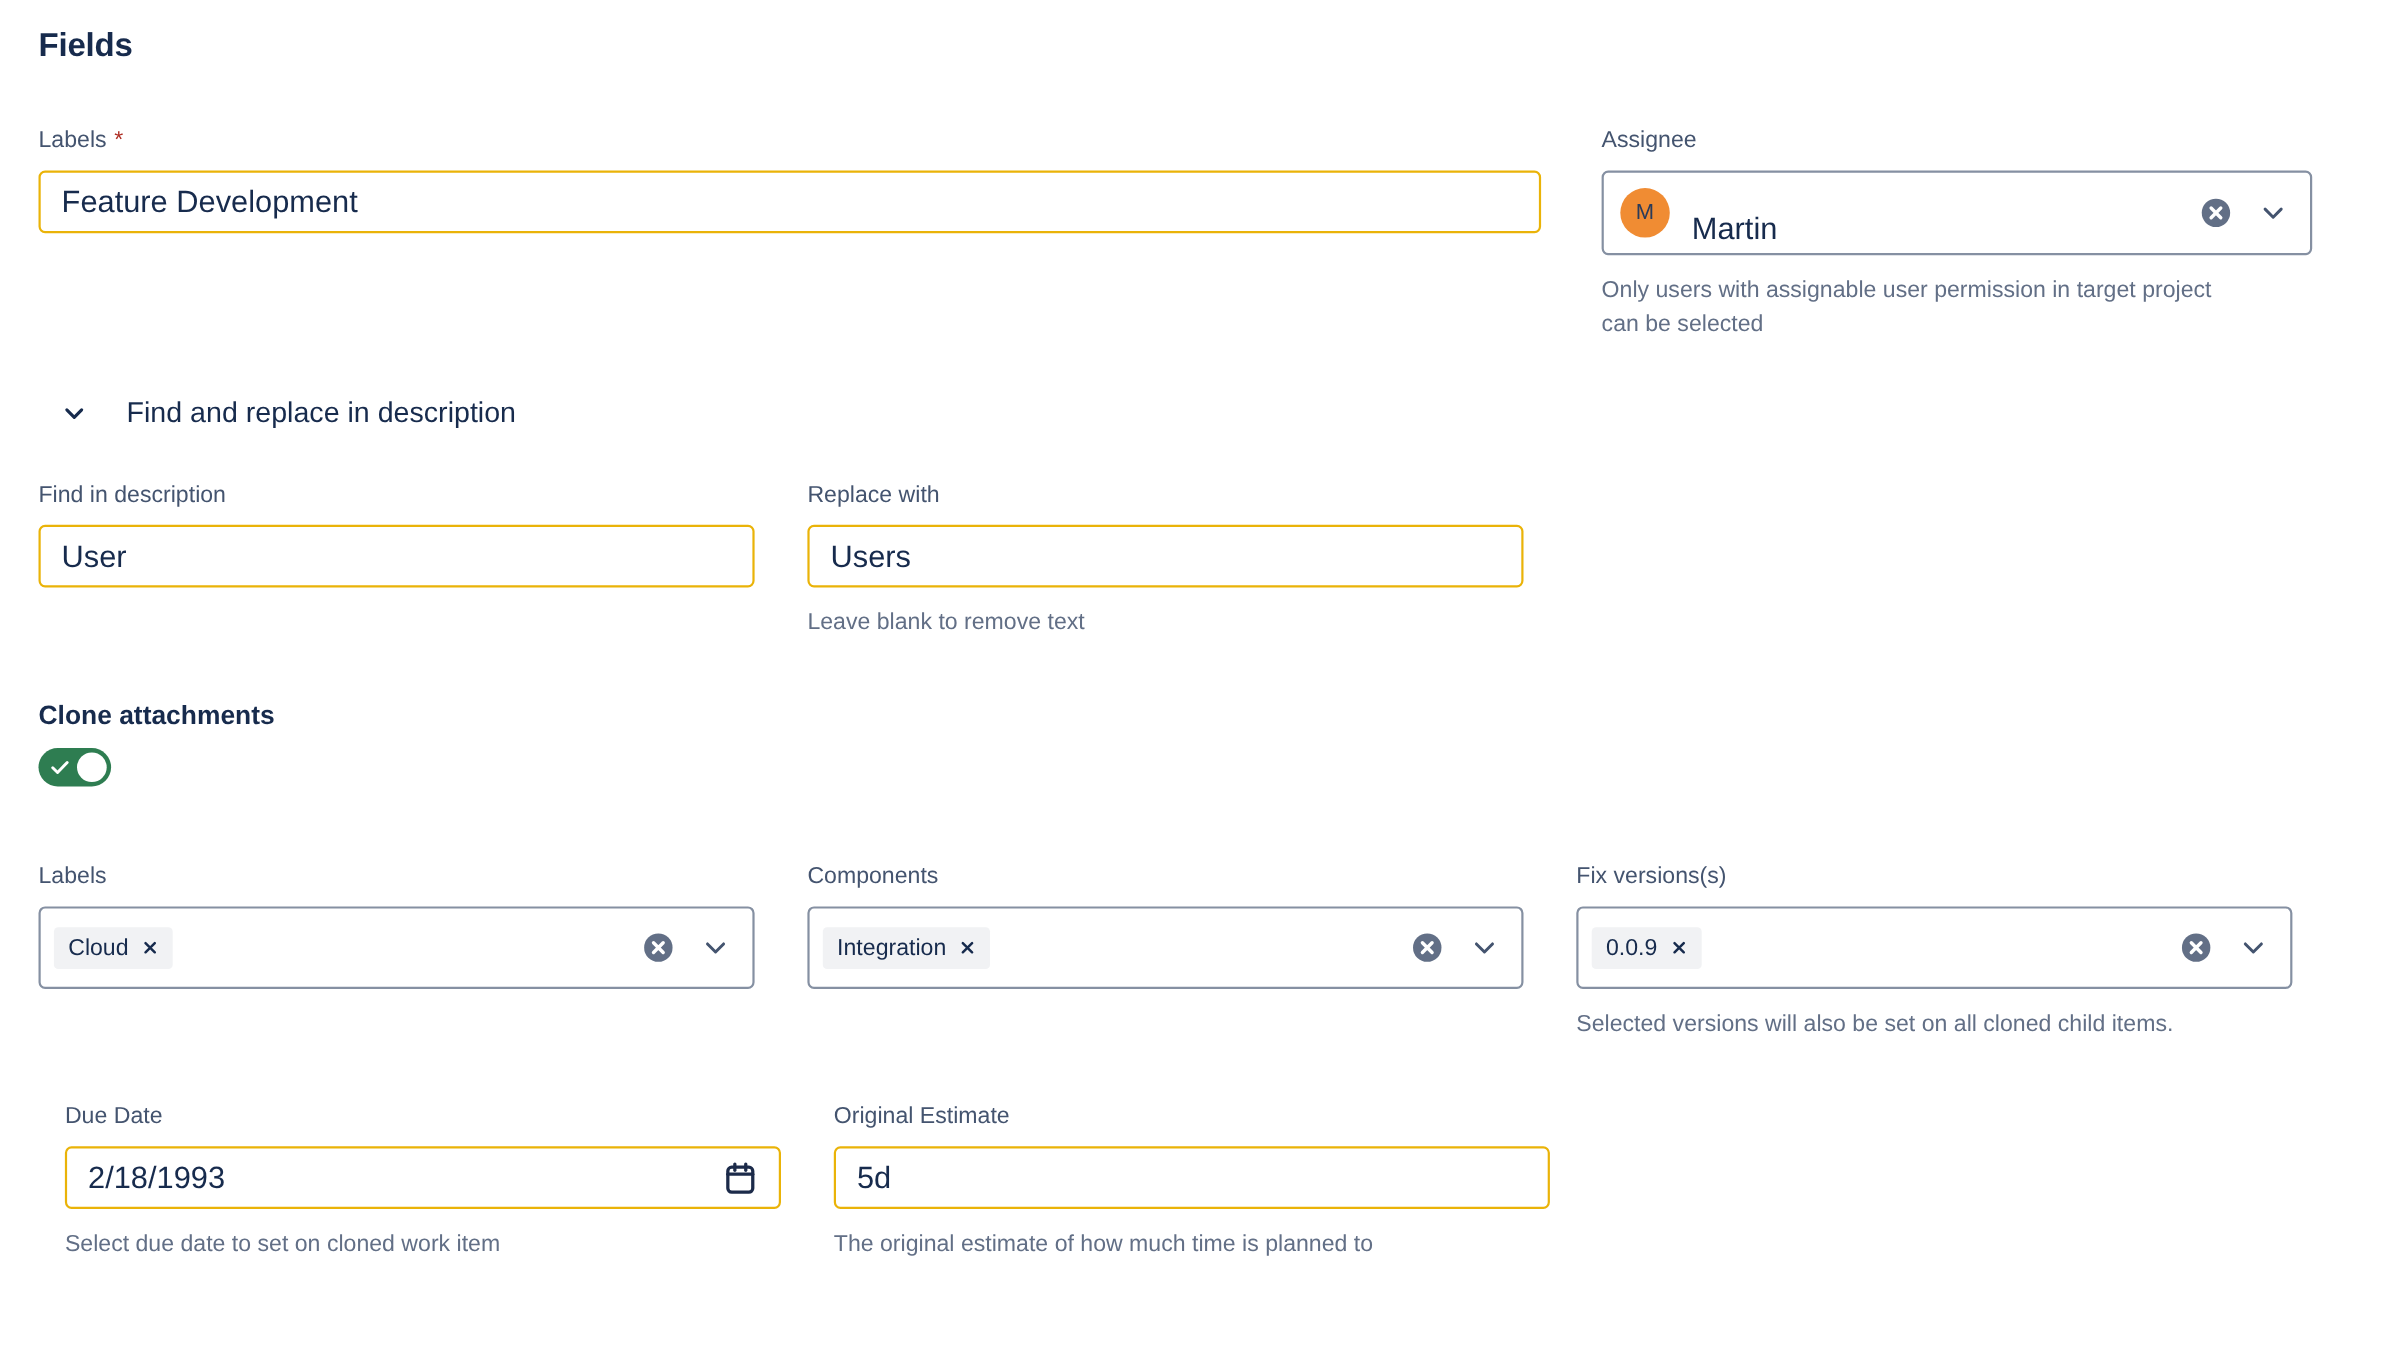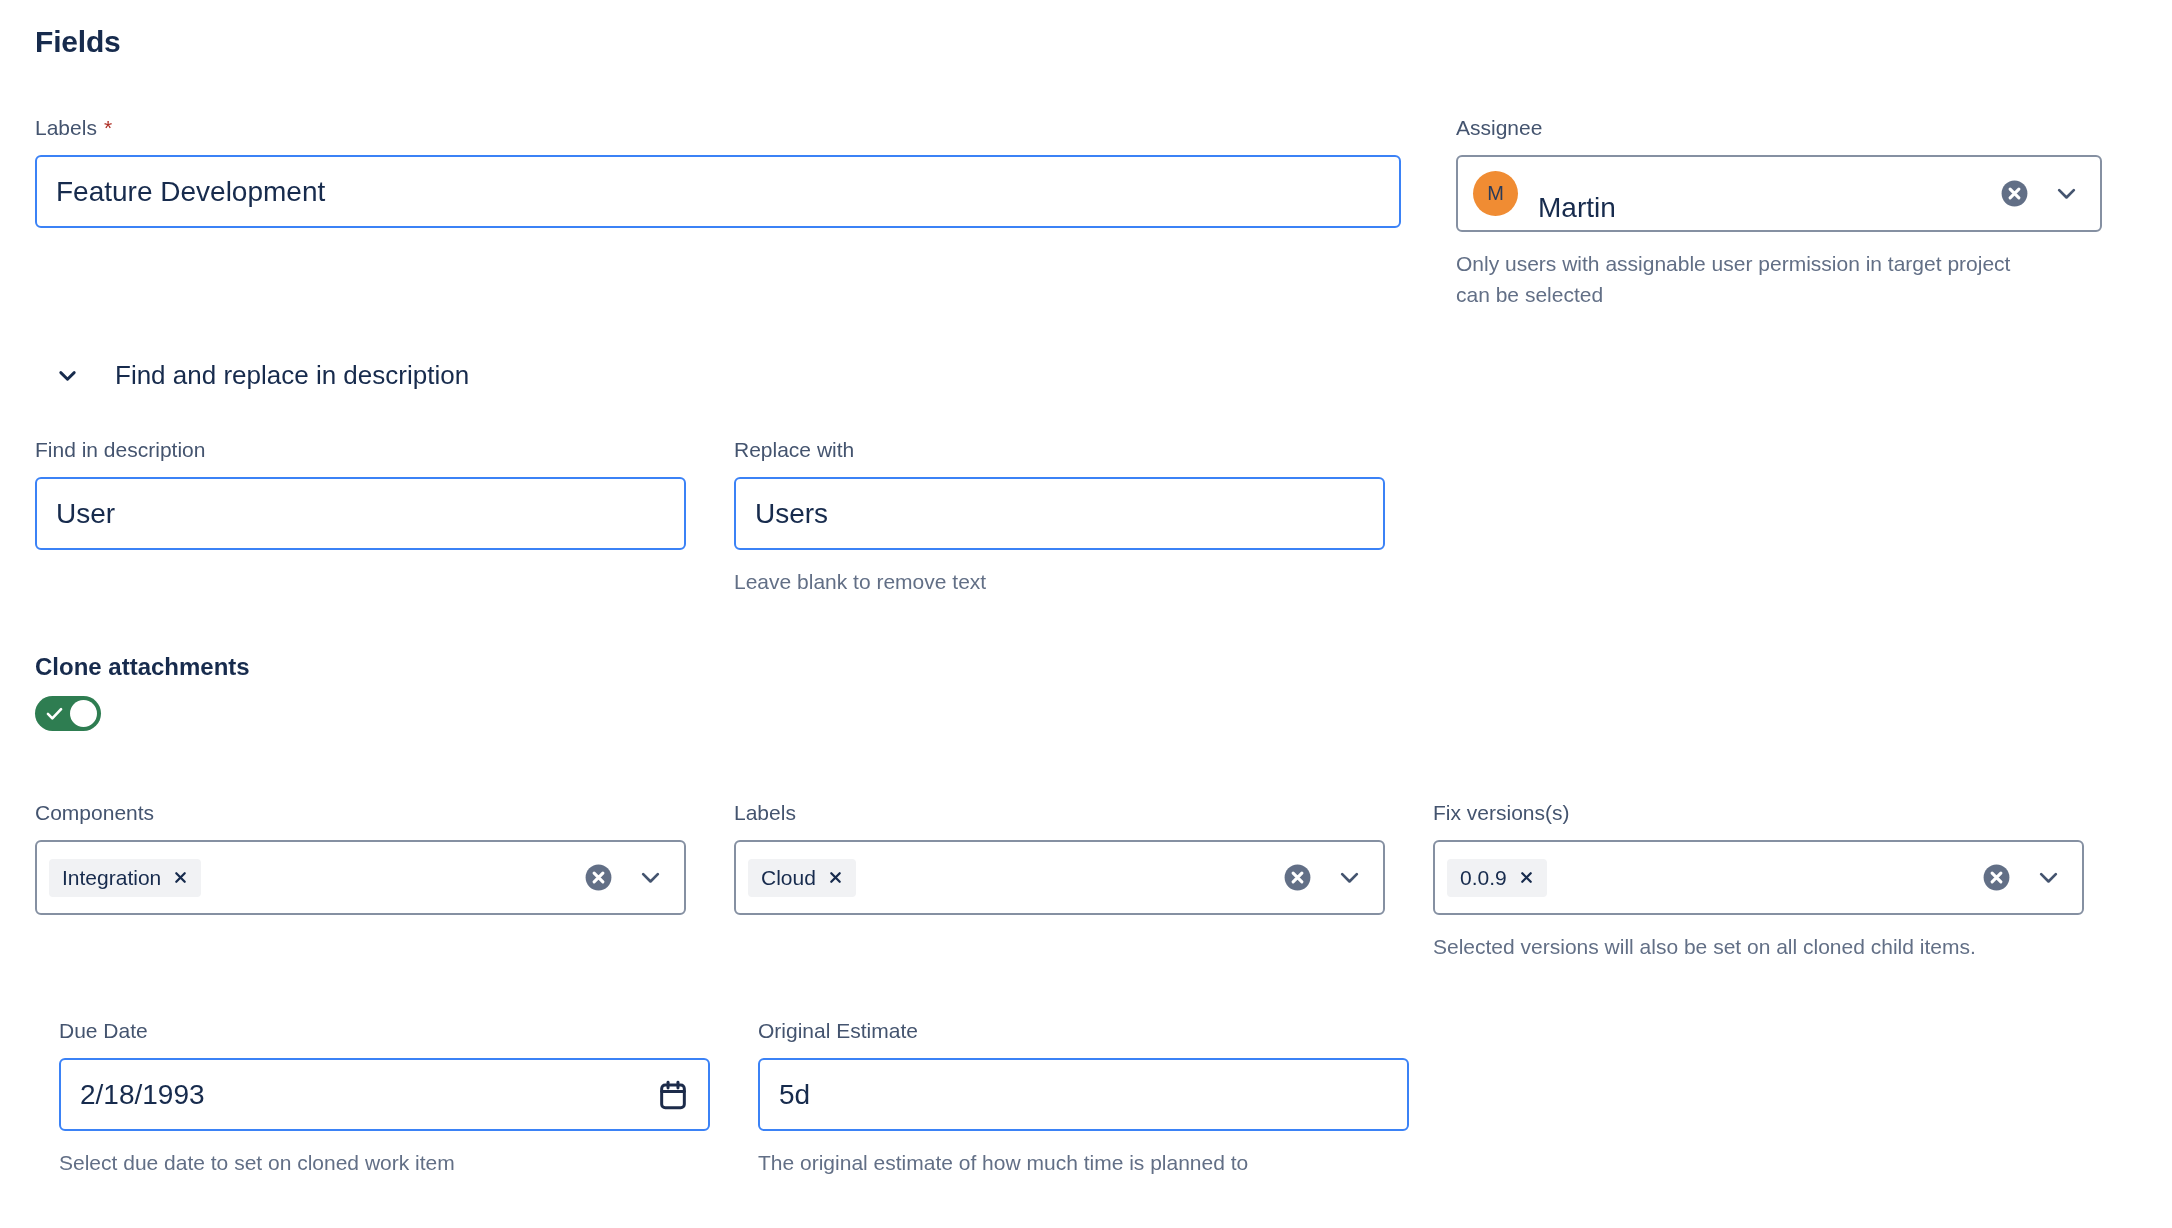--- a/index.html
+++ b/index.html
@@ -27,22 +27,22 @@
   .col-third  { width: 651px; }
 
   .field-label {
     display: flex; gap: 7px; align-items: baseline;
     font-size: 21px; line-height: 26px; font-weight: 400;
     color: #44546F; margin-bottom: 14px;
   }
   .required-star { color: #AE2E24; font-weight: 500; }
 
   .text-input {
-    display: block; width: 100%; height: 73px;
-    border: 2px solid #3b82f6; border-radius: 6px;
+    display: block; width: 100%; height: 57px;
+    border: 2px solid #eab308; border-radius: 6px;
     padding: 0 19px; font-size: 28px; color: #172B4D;
     font-family: "Liberation Sans", sans-serif; background: #fff; outline: none;
   }
 
   .select-box {
     height: 77px; width: 100%;
     border: 2px solid #8590A2; border-radius: 6px;
     display: flex; align-items: center; padding: 0 20px 0 15px;
     background: #fff; cursor: pointer;
   }
@@ -169,51 +169,51 @@
       <svg width="21" height="21" viewBox="0 0 24 24" fill="none">
           <path d="M4.5 12.5l5 5L19.5 7" stroke="#FFFFFF" stroke-width="3" stroke-linecap="round" stroke-linejoin="round"></path>
         </svg>
     </span>
     <span class="knob"></span>
   </div>
 
   <div class="row row-3">
 
     <div class="col-third">
+      <label class="field-label">Labels</label>
+      <div class="select-box short">
+        <span class="tag">
+          <span>Cloud</span>
+          <span class="tag-remove">
+            <svg width="15" height="15" viewBox="0 0 16 16">
+                <path d="M3.5 3.5l9 9M12.5 3.5l-9 9" stroke="#172B4D" stroke-width="2.4" stroke-linecap="round"></path>
+              </svg>
+          </span>
+        </span>
+        <span class="select-icons">
+          <button class="icon-btn">
+            <svg width="31" height="31" viewBox="0 0 24 24">
+                <circle cx="12" cy="12" r="10" fill="#626F86"></circle>
+                <path d="M8.6 8.6l6.8 6.8M15.4 8.6l-6.8 6.8" stroke="#fff" stroke-width="2.4" stroke-linecap="round"></path>
+              </svg>
+          </button>
+          <button class="icon-btn">
+            <svg width="27" height="27" viewBox="0 0 24 24" fill="none">
+                <path d="M5.5 9l6.5 6.5L18.5 9" stroke="#44546F" stroke-width="2.4" stroke-linecap="round" stroke-linejoin="round"></path>
+              </svg>
+          </button>
+        </span>
+      </div>
+    </div>
+
+    <div class="col-third">
       <label class="field-label">Components</label>
       <div class="select-box short">
         <span class="tag">
           <span>Integration</span>
-          <span class="tag-remove">
-            <svg width="15" height="15" viewBox="0 0 16 16">
-                <path d="M3.5 3.5l9 9M12.5 3.5l-9 9" stroke="#172B4D" stroke-width="2.4" stroke-linecap="round"></path>
-              </svg>
-          </span>
-        </span>
-        <span class="select-icons">
-          <button class="icon-btn">
-            <svg width="31" height="31" viewBox="0 0 24 24">
-                <circle cx="12" cy="12" r="10" fill="#626F86"></circle>
-                <path d="M8.6 8.6l6.8 6.8M15.4 8.6l-6.8 6.8" stroke="#fff" stroke-width="2.4" stroke-linecap="round"></path>
-              </svg>
-          </button>
-          <button class="icon-btn">
-            <svg width="27" height="27" viewBox="0 0 24 24" fill="none">
-                <path d="M5.5 9l6.5 6.5L18.5 9" stroke="#44546F" stroke-width="2.4" stroke-linecap="round" stroke-linejoin="round"></path>
-              </svg>
-          </button>
-        </span>
-      </div>
-    </div>
-
-    <div class="col-third">
-      <label class="field-label">Labels</label>
-      <div class="select-box short">
-        <span class="tag">
-          <span>Cloud</span>
           <span class="tag-remove">
             <svg width="15" height="15" viewBox="0 0 16 16">
                 <path d="M3.5 3.5l9 9M12.5 3.5l-9 9" stroke="#172B4D" stroke-width="2.4" stroke-linecap="round"></path>
               </svg>
           </span>
         </span>
         <span class="select-icons">
           <button class="icon-btn">
             <svg width="31" height="31" viewBox="0 0 24 24">
                 <circle cx="12" cy="12" r="10" fill="#626F86"></circle>

